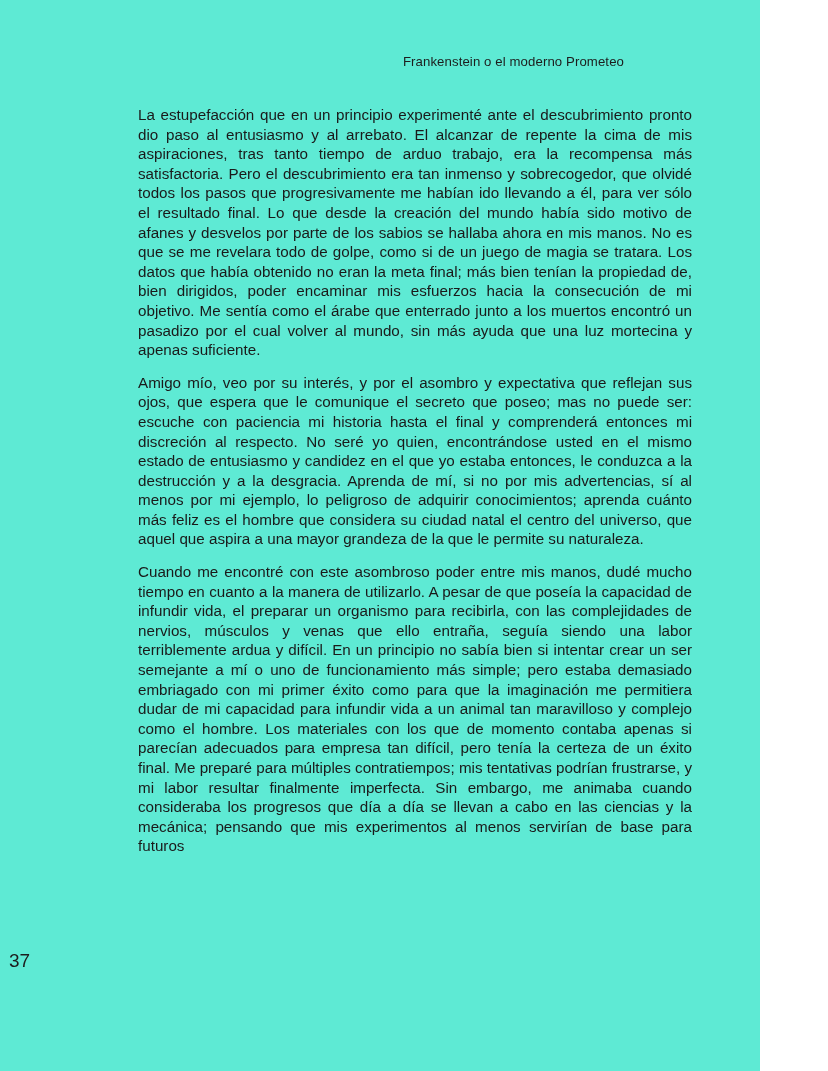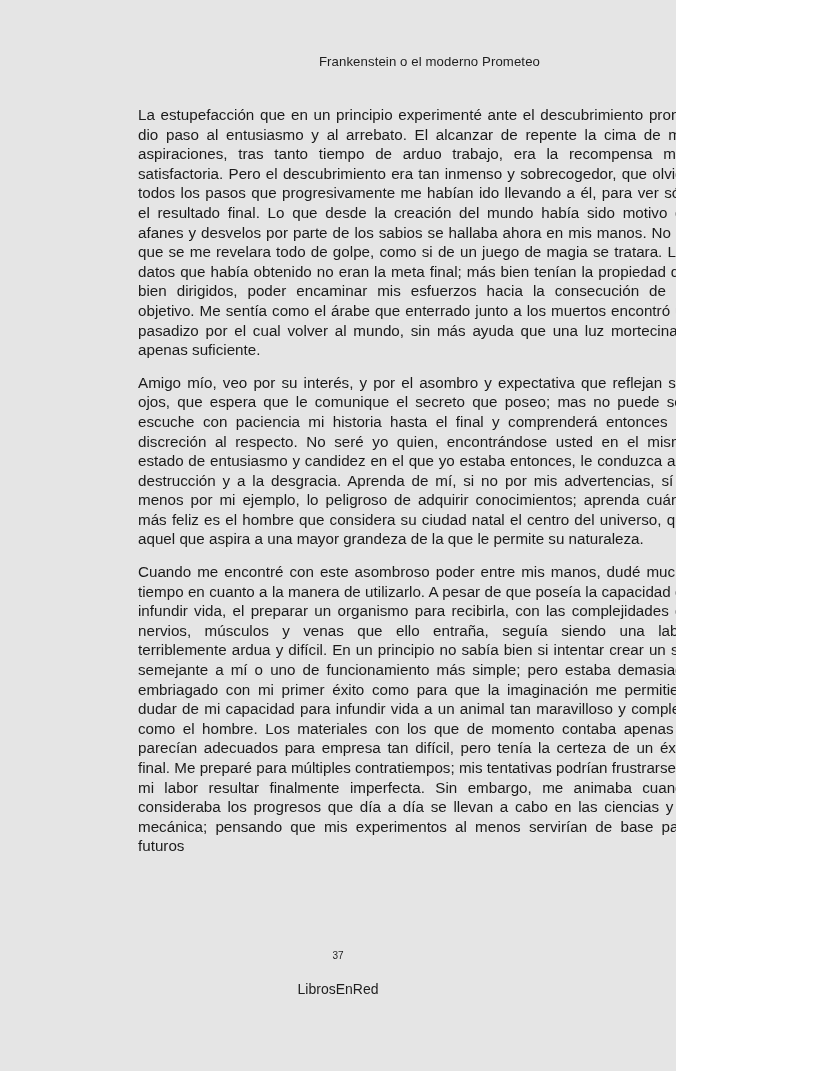--- a/index.html
+++ b/index.html
@@ -2,23 +2,23 @@
 <html lang="es"><head>
 <meta charset="utf-8">
 <style>
   html, body {
     margin: 0;
     padding: 0;
     background: #ffffff;
   }
   .page {
     position: relative;
-    width: 676px;
+    width: 760px;
     height: 1071px;
-    background: #e5e5e5;
+    background: #5eead4;
     overflow: hidden;
     font-family: "Liberation Sans", sans-serif;
     color: #1a1a1a;
     box-sizing: border-box;
   }
   .running-header {
     position: absolute;
     left: 138px;
     right: 136px;
     top: 54px;
@@ -46,23 +46,24 @@
     word-spacing: 0px;
   }
   .para:last-child {
     margin-bottom: 8px;
   }
   .folio {
     position: absolute;
     left: 0;
     right: 0;
     top: 950px;
-    text-align: center;
-    font-size: 10px;
+    text-align: left;
+    font-size: 19px;
     color: #1d1d1d;
+    padding-left: 9px;
   }
   .imprint {
     position: absolute;
     left: 0;
     right: 0;
     top: 981px;
     text-align: center;
     font-size: 14px;
     color: #1d1d1d;
   }
@@ -75,15 +76,14 @@
   <div class="running-header">Frankenstein o el moderno Prometeo</div>
 
   <div class="body-column">
     <p class="para">La estupefacción que en un principio experimenté ante el descubrimiento pronto dio paso al entusiasmo y al arrebato. El alcanzar de repente la cima de mis aspiraciones, tras tanto tiempo de arduo trabajo, era la recompensa más satisfactoria. Pero el descubrimiento era tan inmenso y sobrecogedor, que olvidé todos los pasos que progresivamente me habían ido llevando a él, para ver sólo el resultado final. Lo que desde la creación del mundo había sido motivo de afanes y desvelos por parte de los sabios se hallaba ahora en mis manos. No es que se me revelara todo de golpe, como si de un juego de magia se tratara. Los datos que había obtenido no eran la meta final; más bien tenían la propiedad de, bien dirigidos, poder encaminar mis esfuerzos hacia la consecución de mi objetivo. Me sentía como el árabe que enterrado junto a los muertos encontró un pasadizo por el cual volver al mundo, sin más ayuda que una luz mortecina y apenas suficiente.</p>
     <p class="para">Amigo mío, veo por su interés, y por el asombro y expectativa que reflejan sus ojos, que espera que le comunique el secreto que poseo; mas no puede ser: escuche con paciencia mi historia hasta el final y comprenderá entonces mi discreción al respecto. No seré yo quien, encontrándose usted en el mismo estado de entusiasmo y candidez en el que yo estaba entonces, le conduzca a la destrucción y a la desgracia. Aprenda de mí, si no por mis advertencias, sí al menos por mi ejemplo, lo peligroso de adquirir conocimientos; aprenda cuánto más feliz es el hombre que considera su ciudad natal el centro del universo, que aquel que aspira a una mayor grandeza de la que le permite su naturaleza.</p>
     <p class="para">Cuando me encontré con este asombroso poder entre mis manos, dudé mucho tiempo en cuanto a la manera de utilizarlo. A pesar de que poseía la capacidad de infundir vida, el preparar un organismo para recibirla, con las complejidades de nervios, músculos y venas que ello entraña, seguía siendo una labor terriblemente ardua y difícil. En un principio no sabía bien si intentar crear un ser semejante a mí o uno de funcionamiento más simple; pero estaba demasiado embriagado con mi primer éxito como para que la imaginación me permitiera dudar de mi capacidad para infundir vida a un animal tan maravilloso y complejo como el hombre. Los materiales con los que de momento contaba apenas si parecían adecuados para empresa tan difícil, pero tenía la certeza de un éxito final. Me preparé para múltiples contratiempos; mis tentativas podrían frustrarse, y mi labor resultar finalmente imperfecta. Sin embargo, me animaba cuando consideraba los progresos que día a día se llevan a cabo en las ciencias y la mecánica; pensando que mis experimentos al menos servirían de base para futuros</p>
   </div>
 
   <div class="folio">37</div>
 
-  <div class="imprint">LibrosEnRed</div>
 
 </div>
 
 </body></html>

